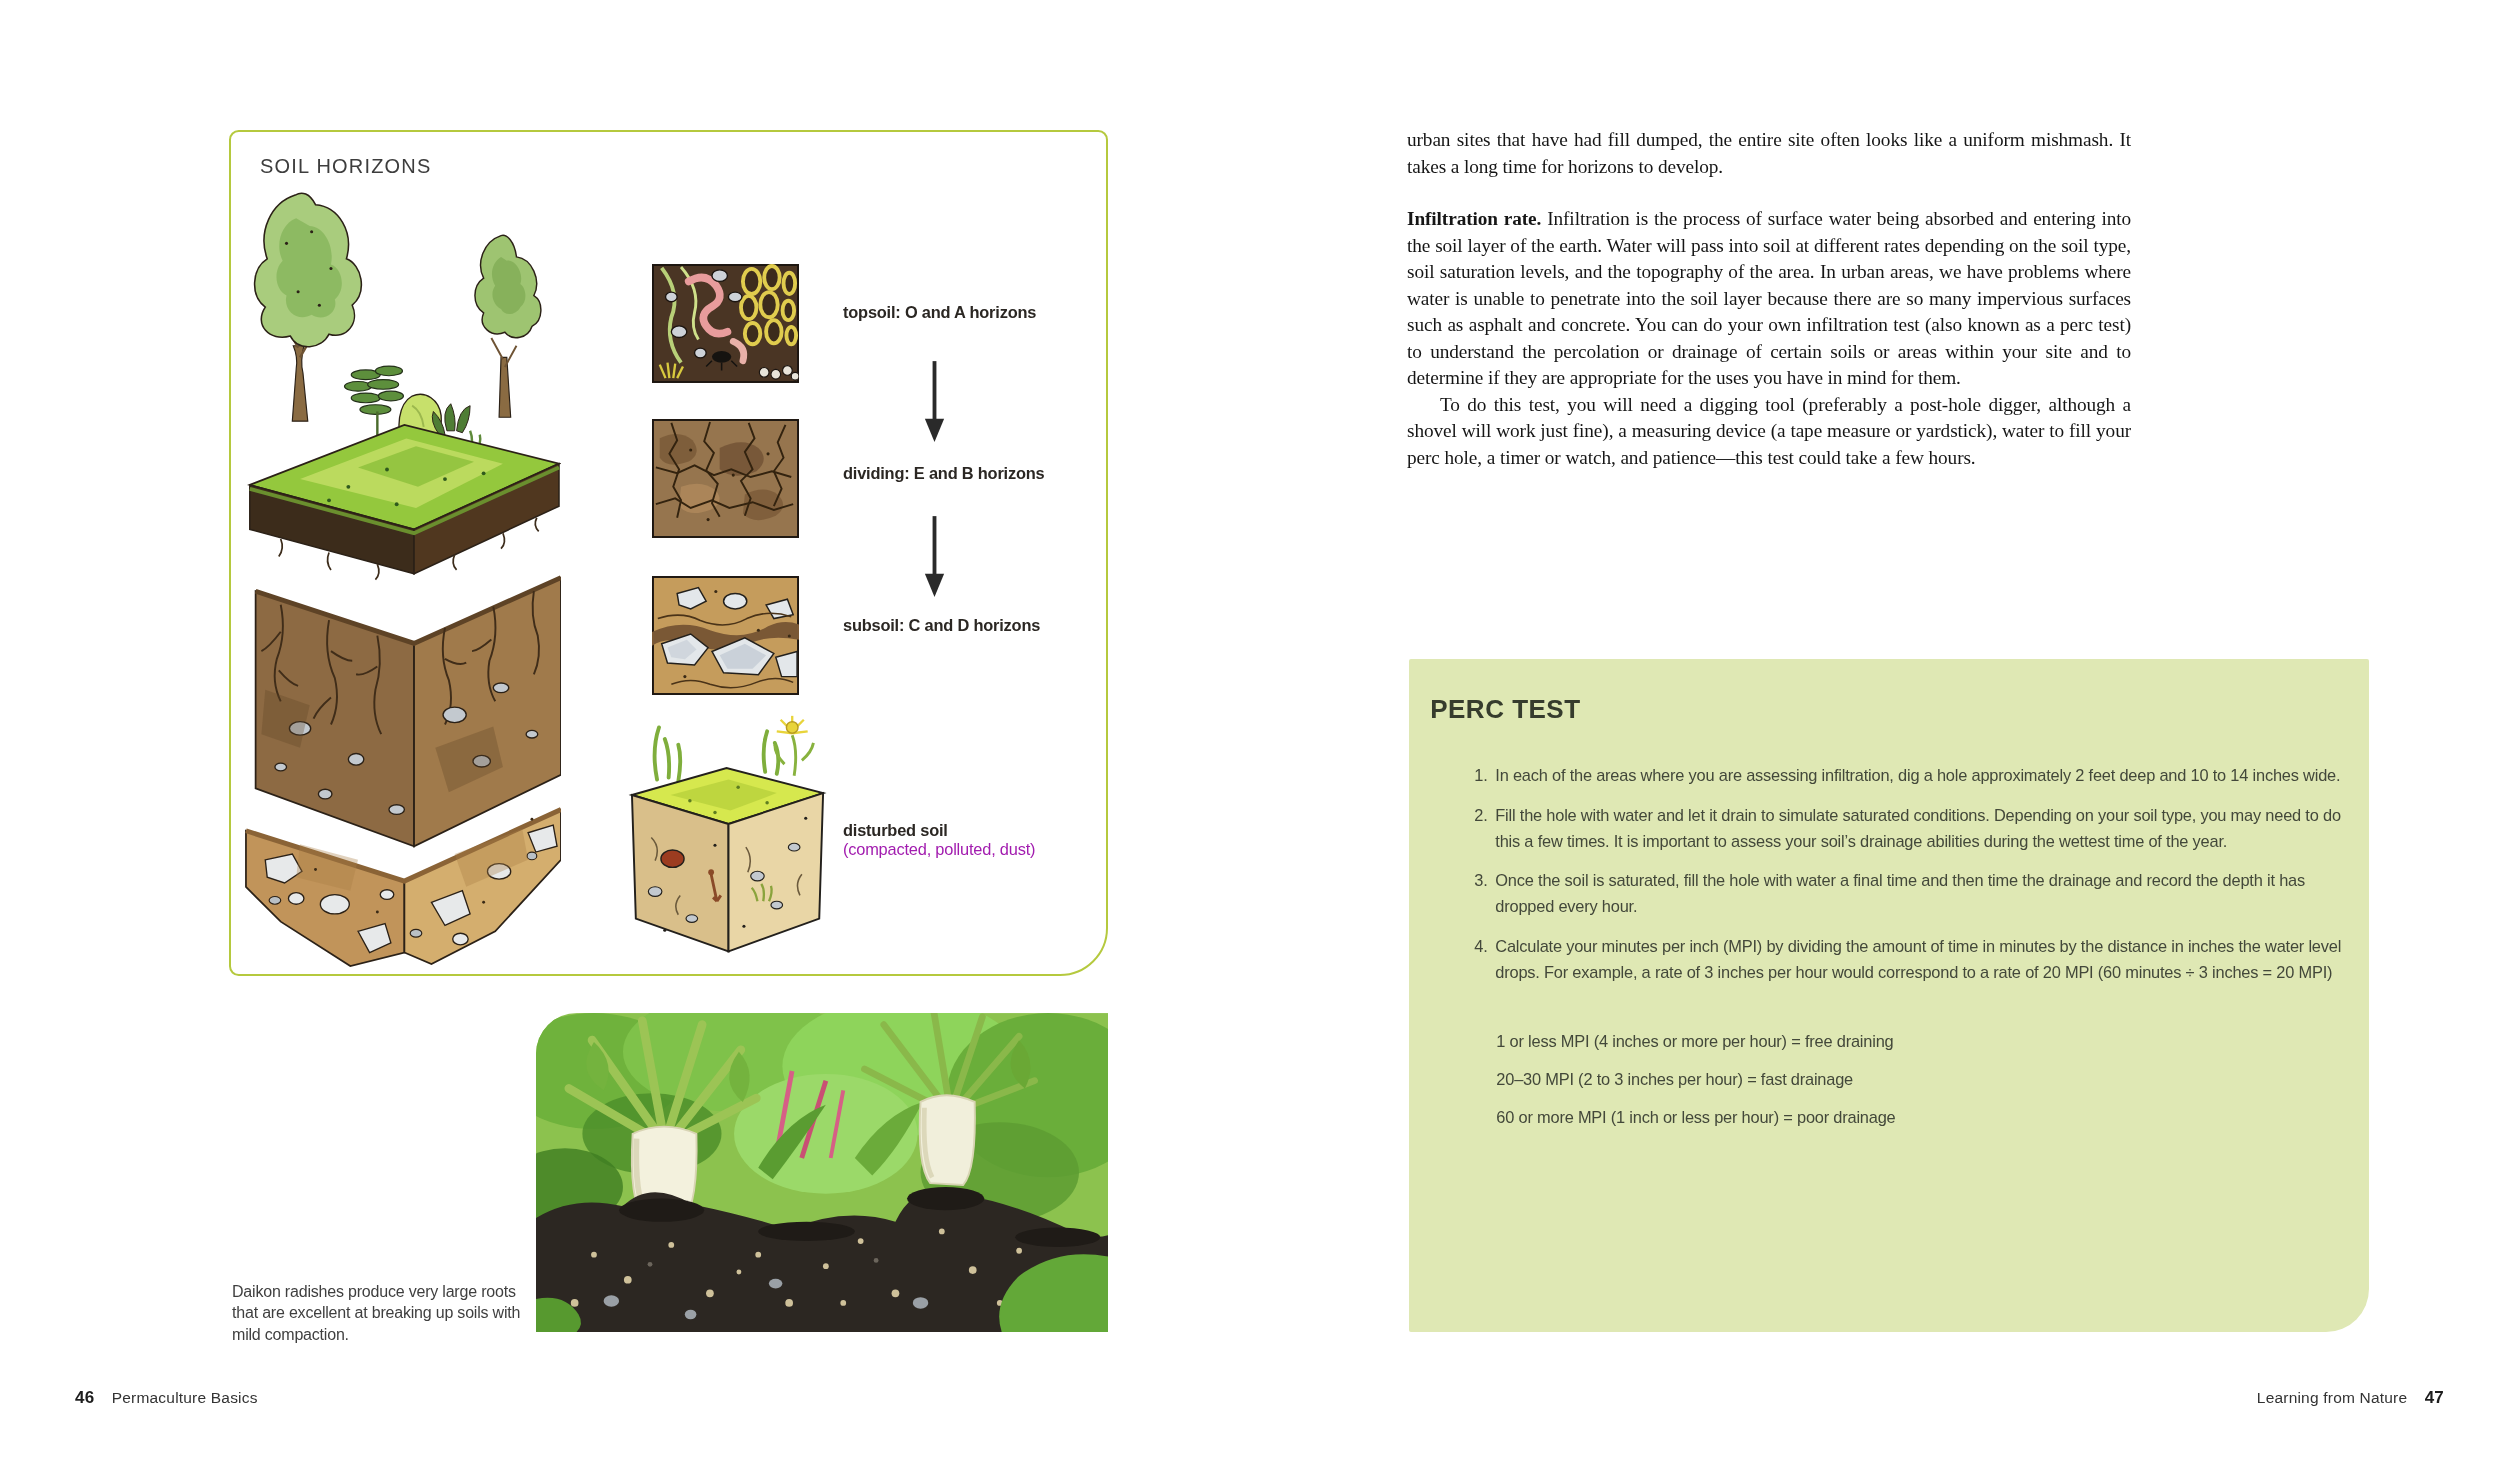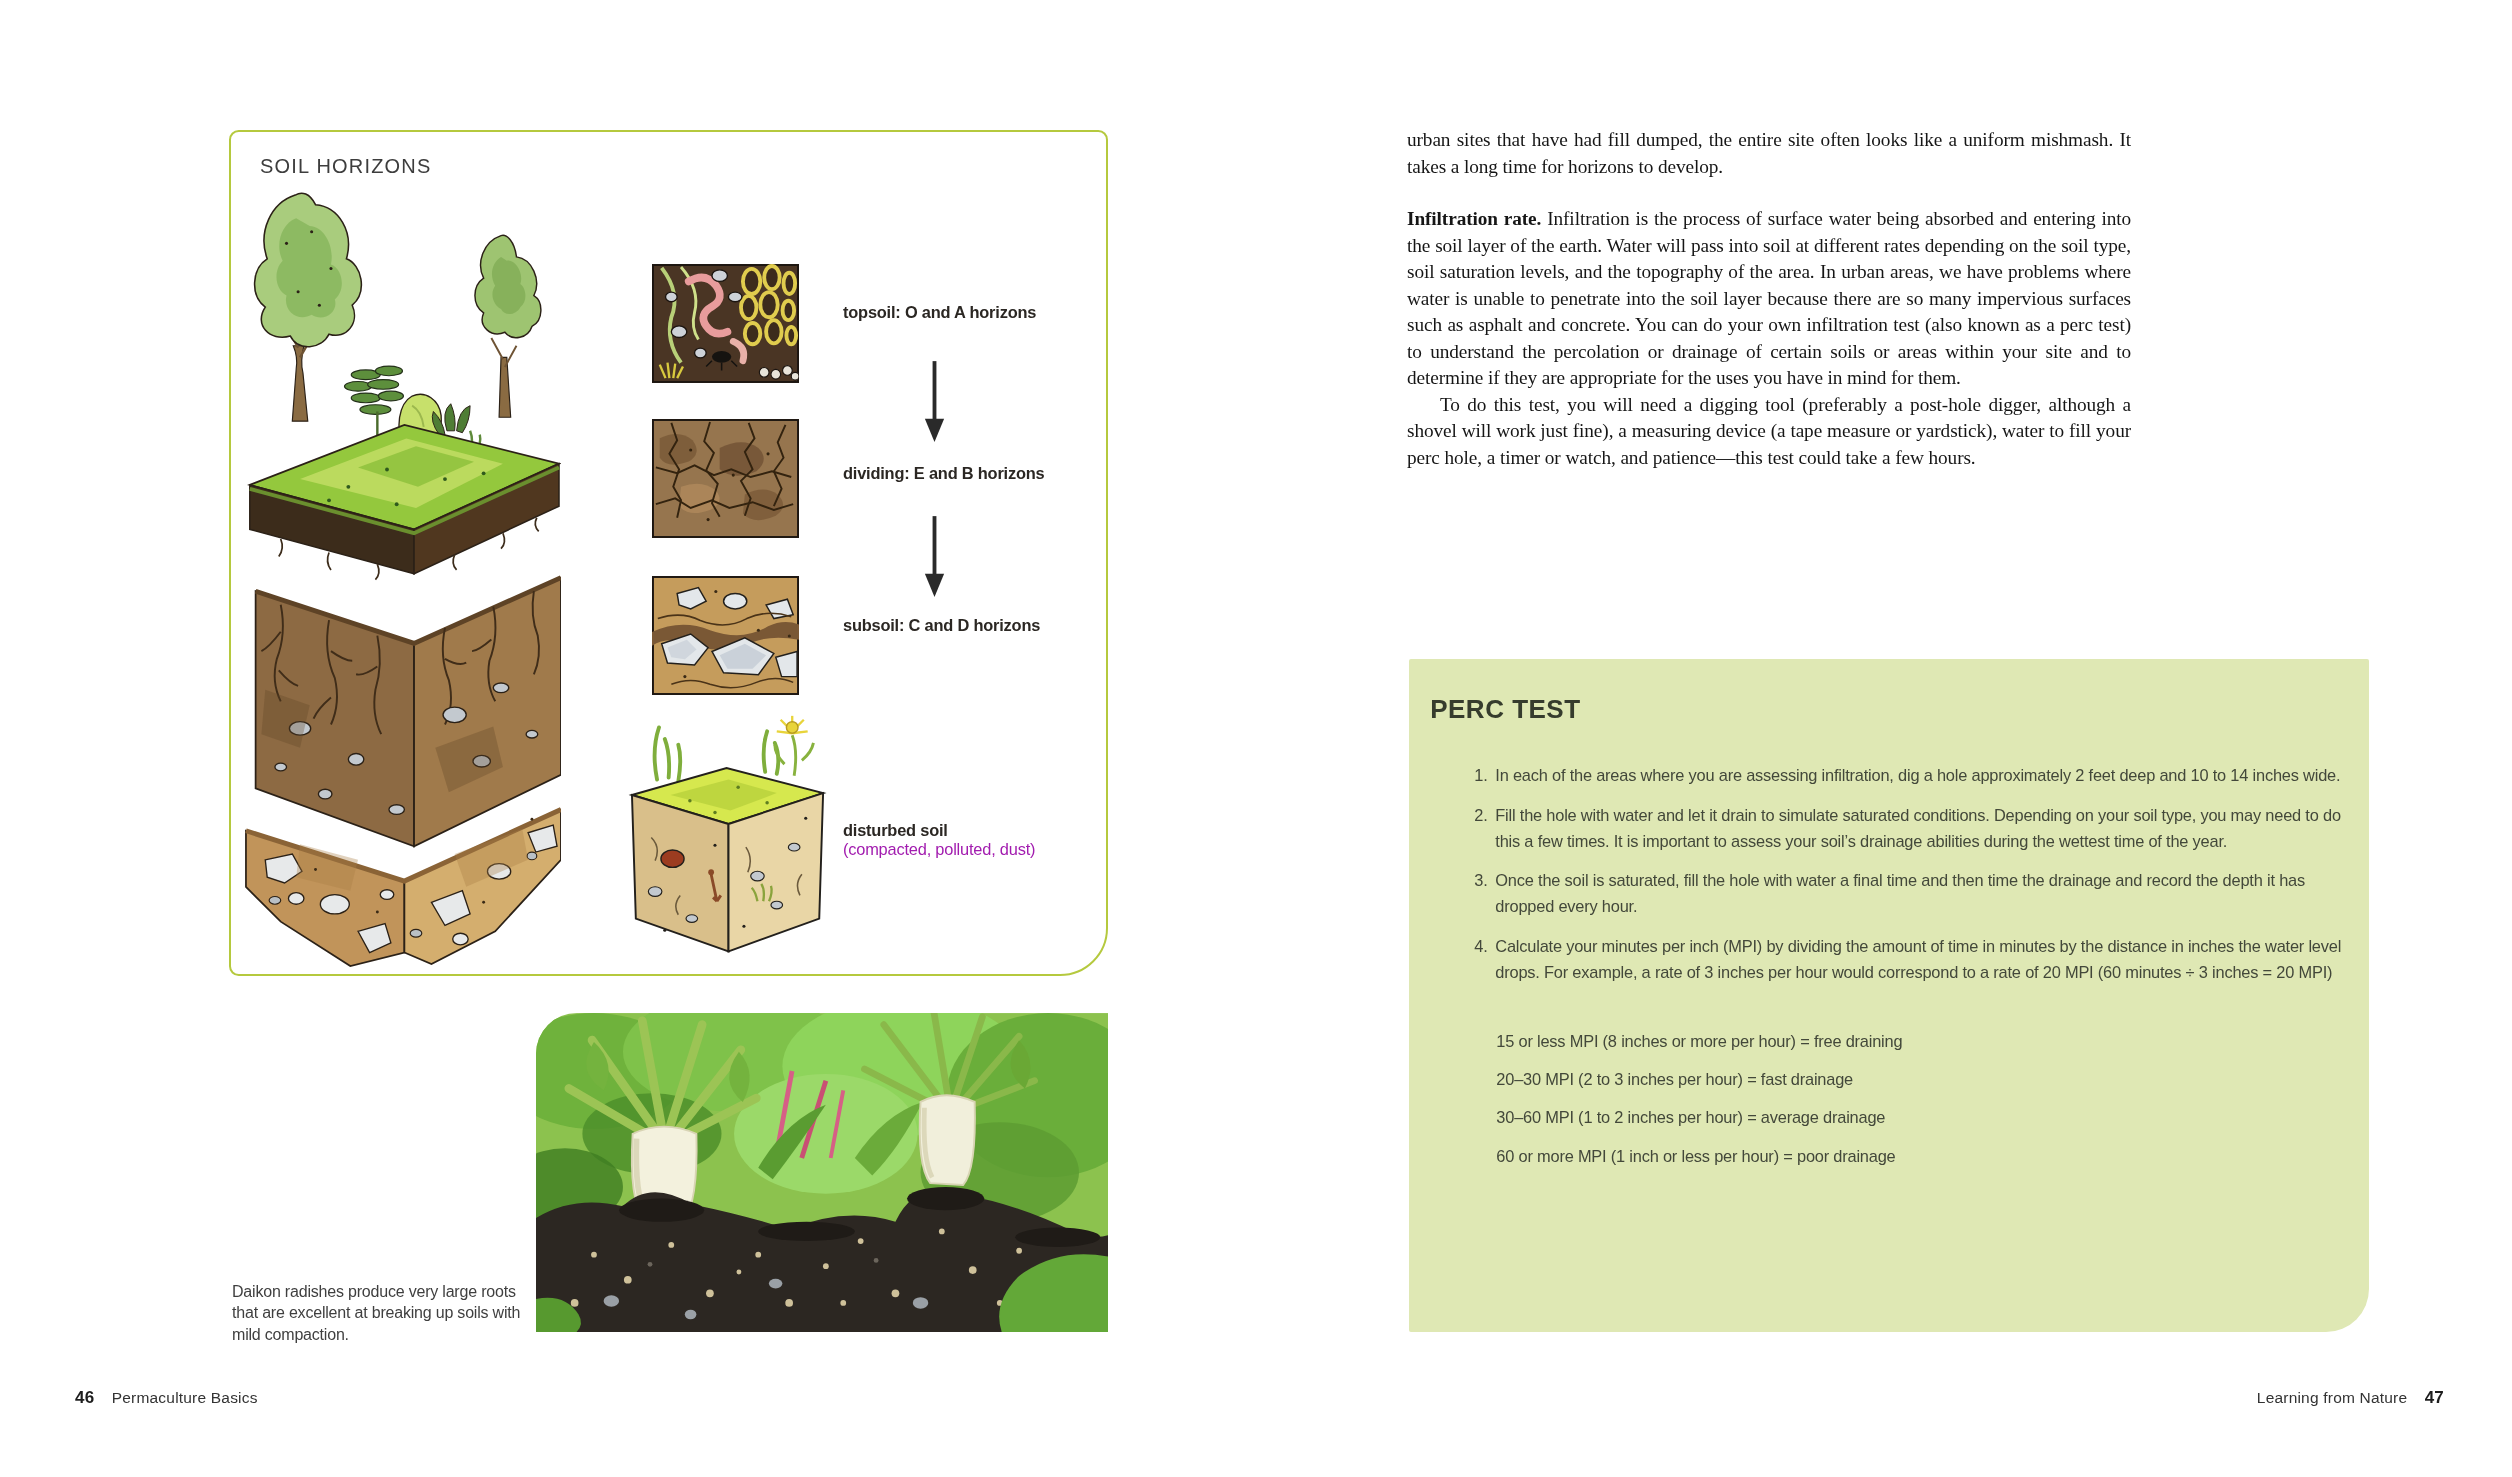--- a/index.html
+++ b/index.html
@@ -435,23 +435,22 @@
     <div class="step">
       <span class="num">3.</span>
       <span class="stext">Once the soil is saturated, fill the hole with water a final time and then time the drainage and record the depth it has dropped every hour.</span>
     </div>
     <div class="step">
       <span class="num">4.</span>
       <span class="stext">Calculate your minutes per inch (MPI) by dividing the amount of time in minutes by the distance in inches the water level drops. For example, a rate of 3 inches per hour would correspond to a rate of 20 MPI (60 minutes ÷ 3 inches = 20 MPI)</span>
     </div>
   </div>
   <div class="mpi">
-    <div class="mpi-line">15 or less MPI (8 inches or more per hour) = free draining</div>
+    <div class="mpi-line">1 or less MPI (4 inches or more per hour) = free draining</div>
     <div class="mpi-line">20–30 MPI (2 to 3 inches per hour) = fast drainage</div>
-    <div class="mpi-line">30–60 MPI (1 to 2 inches per hour) = average drainage</div>
     <div class="mpi-line">60 or more MPI (1 inch or less per hour) = poor drainage</div>
   </div>
 </div>
 
 <div class="abs footer footer-right sans">
   <span>Learning from Nature</span><span class="gap"></span><b>47</b>
 </div>
 
 
 </body></html>

